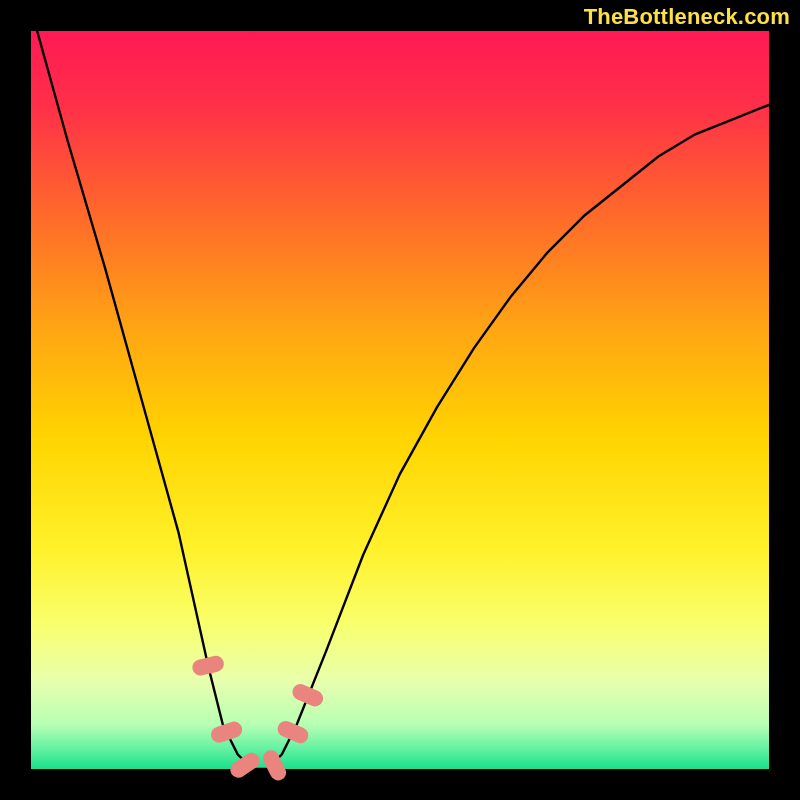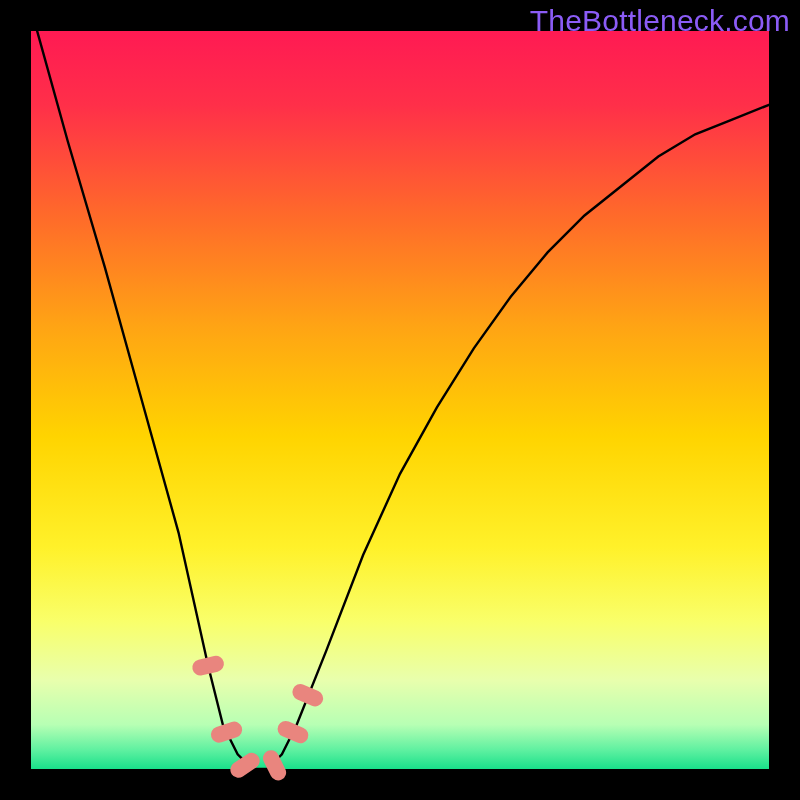--- a/index.html
+++ b/index.html
@@ -16,23 +16,23 @@
     top: 0;
     left: 0;
     width: 800px;
     height: 800px;
     background: #000;
   }
   .watermark {
     position: absolute;
     top: 4px;
     right: 10px;
-    color: #8b5cf6;
-    font-size: 30px;
-    font-weight: 400;
+    color: #fde047;
+    font-size: 22px;
+    font-weight: 700;
     letter-spacing: 0.2px;
   }
   svg {
     position: absolute;
     top: 0;
     left: 0;
   }
 </style>
 </head>
 <body>

